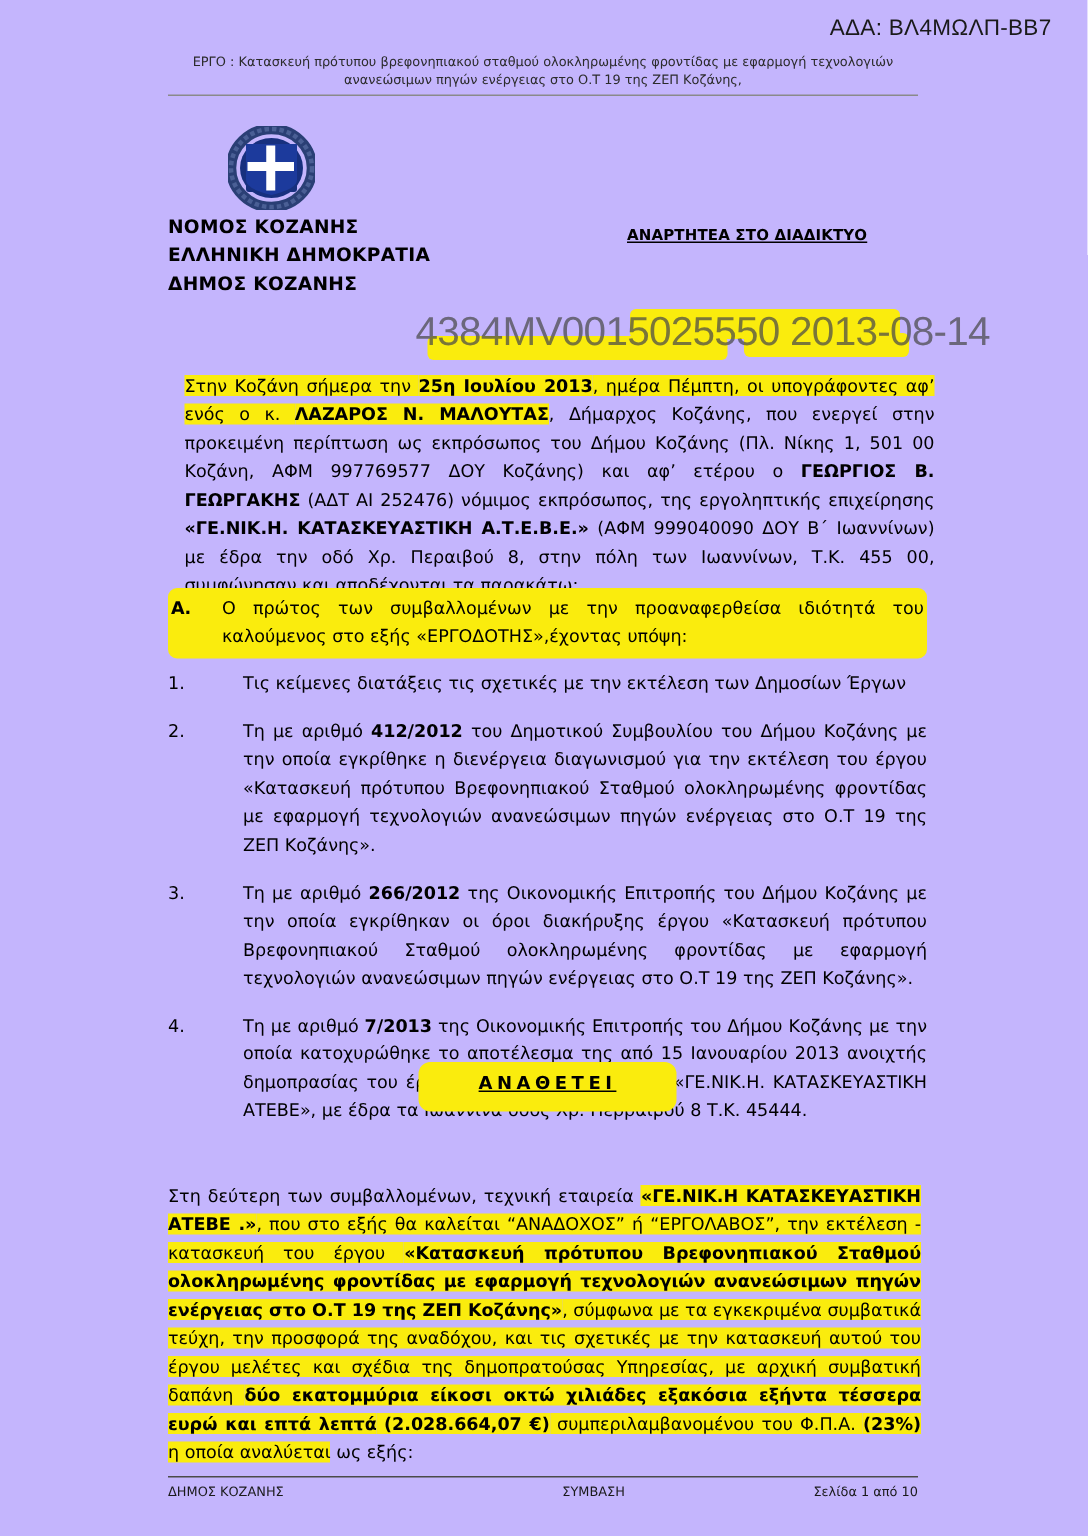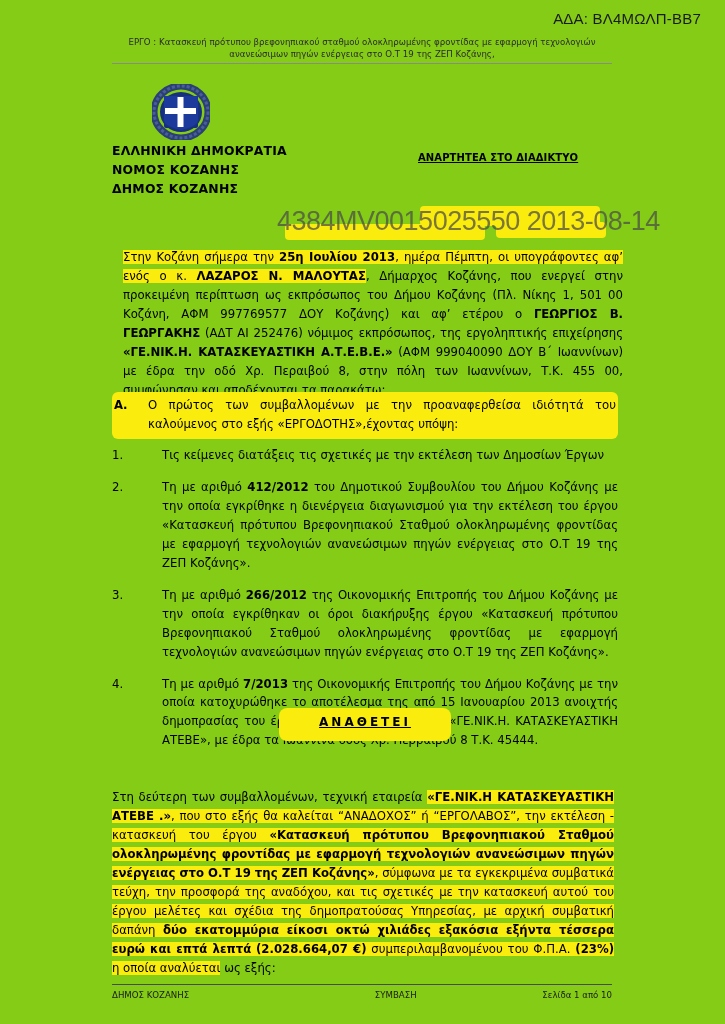--- a/index.html
+++ b/index.html
@@ -8,21 +8,21 @@
     background: #ffffff;
   }
   body {
     font-family: "DejaVu Sans", "Liberation Sans", sans-serif;
     color: #000000;
   }
   #page {
     position: relative;
     width: 725px;
     height: 1024px;
-    background: #84cc16;
+    background: #c4b5fd;
     overflow: hidden;
   }
 
   
   .ada-code {
     position: absolute;
     top: 10px;
     right: 24px;
     font-size: 15px;
     font-weight: 400;
@@ -249,22 +249,22 @@
       <ellipse cx="29" cy="28" rx="27" ry="26" fill="none" stroke="#4a5f95" stroke-width="3" stroke-dasharray="3 2"></ellipse>
       <ellipse cx="29" cy="28" rx="21" ry="20" fill="#17307e"></ellipse>
       <rect x="12" y="12" width="34" height="32" rx="2" fill="#17307e"></rect>
       <path d="M12 12 h34 v24 q0 6 -17 10 q-17 -4 -17 -10 z" fill="#1c3a9c"></path>
       <rect x="25.5" y="13" width="6" height="30" fill="#ffffff"></rect>
       <rect x="13" y="24" width="31" height="6" fill="#ffffff"></rect>
     </svg>
   </div>
 
   <div class="authority">
+    <div>ΝΟΜΟΣ ΚΟΖΑΝΗΣ</div>
     <div>ΕΛΛΗΝΙΚΗ ΔΗΜΟΚΡΑΤΙΑ</div>
-    <div>ΝΟΜΟΣ ΚΟΖΑΝΗΣ</div>
     <div>ΔΗΜΟΣ ΚΟΖΑΝΗΣ</div>
   </div>
 
   <div class="posting">
     <div class="line1">ΑΝΑΡΤΗΤΕΑ ΣΤΟ ΔΙΑΔΙΚΤΥΟ</div>
   </div>
 
   <div class="blob" style="left:285px; top:224px; width:200px; height:16px;"></div>
   <div class="blob" style="left:420px; top:206px; width:180px; height:20px;"></div>
   <div class="blob" style="left:496px; top:222px; width:110px; height:16px;"></div>

